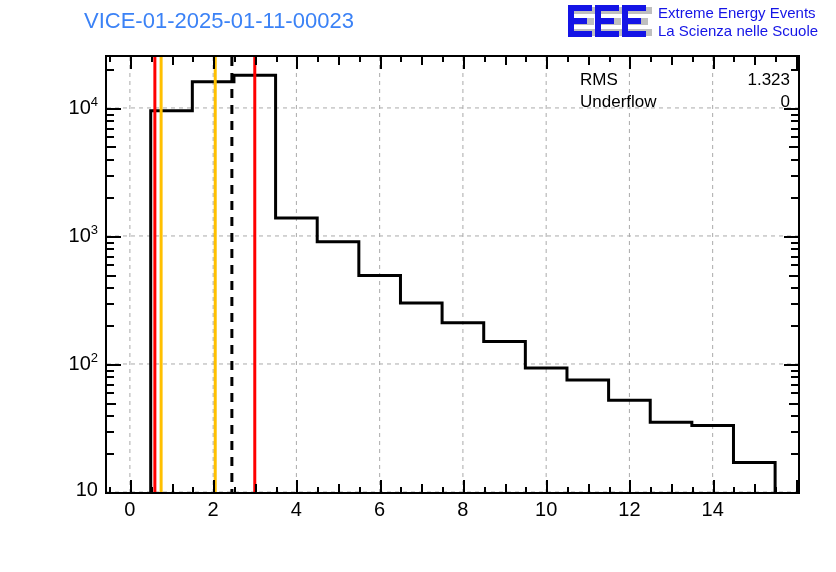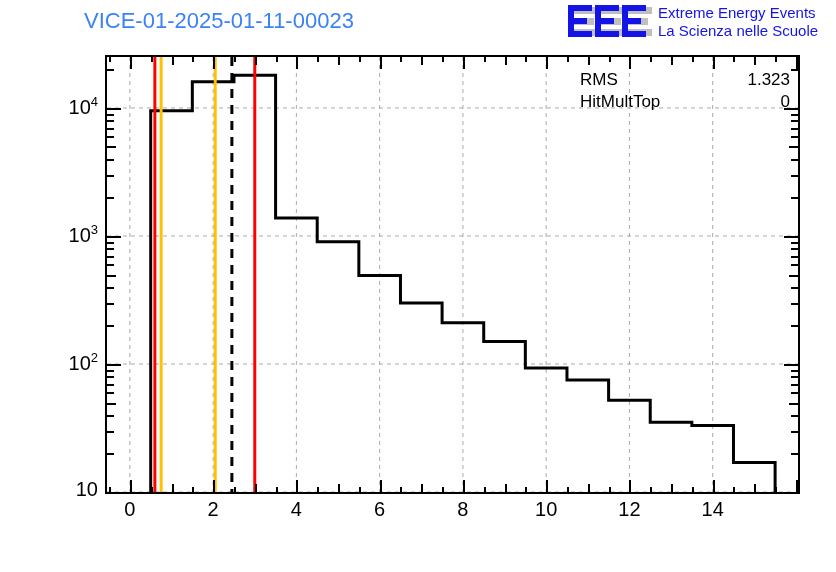--- a/index.html
+++ b/index.html
@@ -269,19 +269,19 @@
       <div class="ylab" style="left: 40px; width: 58px; top: 93.9438px;">10<sup>4</sup></div>
     </div>
 
   <div class="stats">
     <div id="stats-rows">
         <div class="row">
           <span class="k">RMS</span>
           <span class="v">1.323</span>
         </div>
         <div class="row">
-          <span class="k">HitMultTop</span>
+          <span class="k">Underflow</span>
           <span class="v">0</span>
         </div>
       </div>
   </div>
 
 </div>
 
 </body></html>

